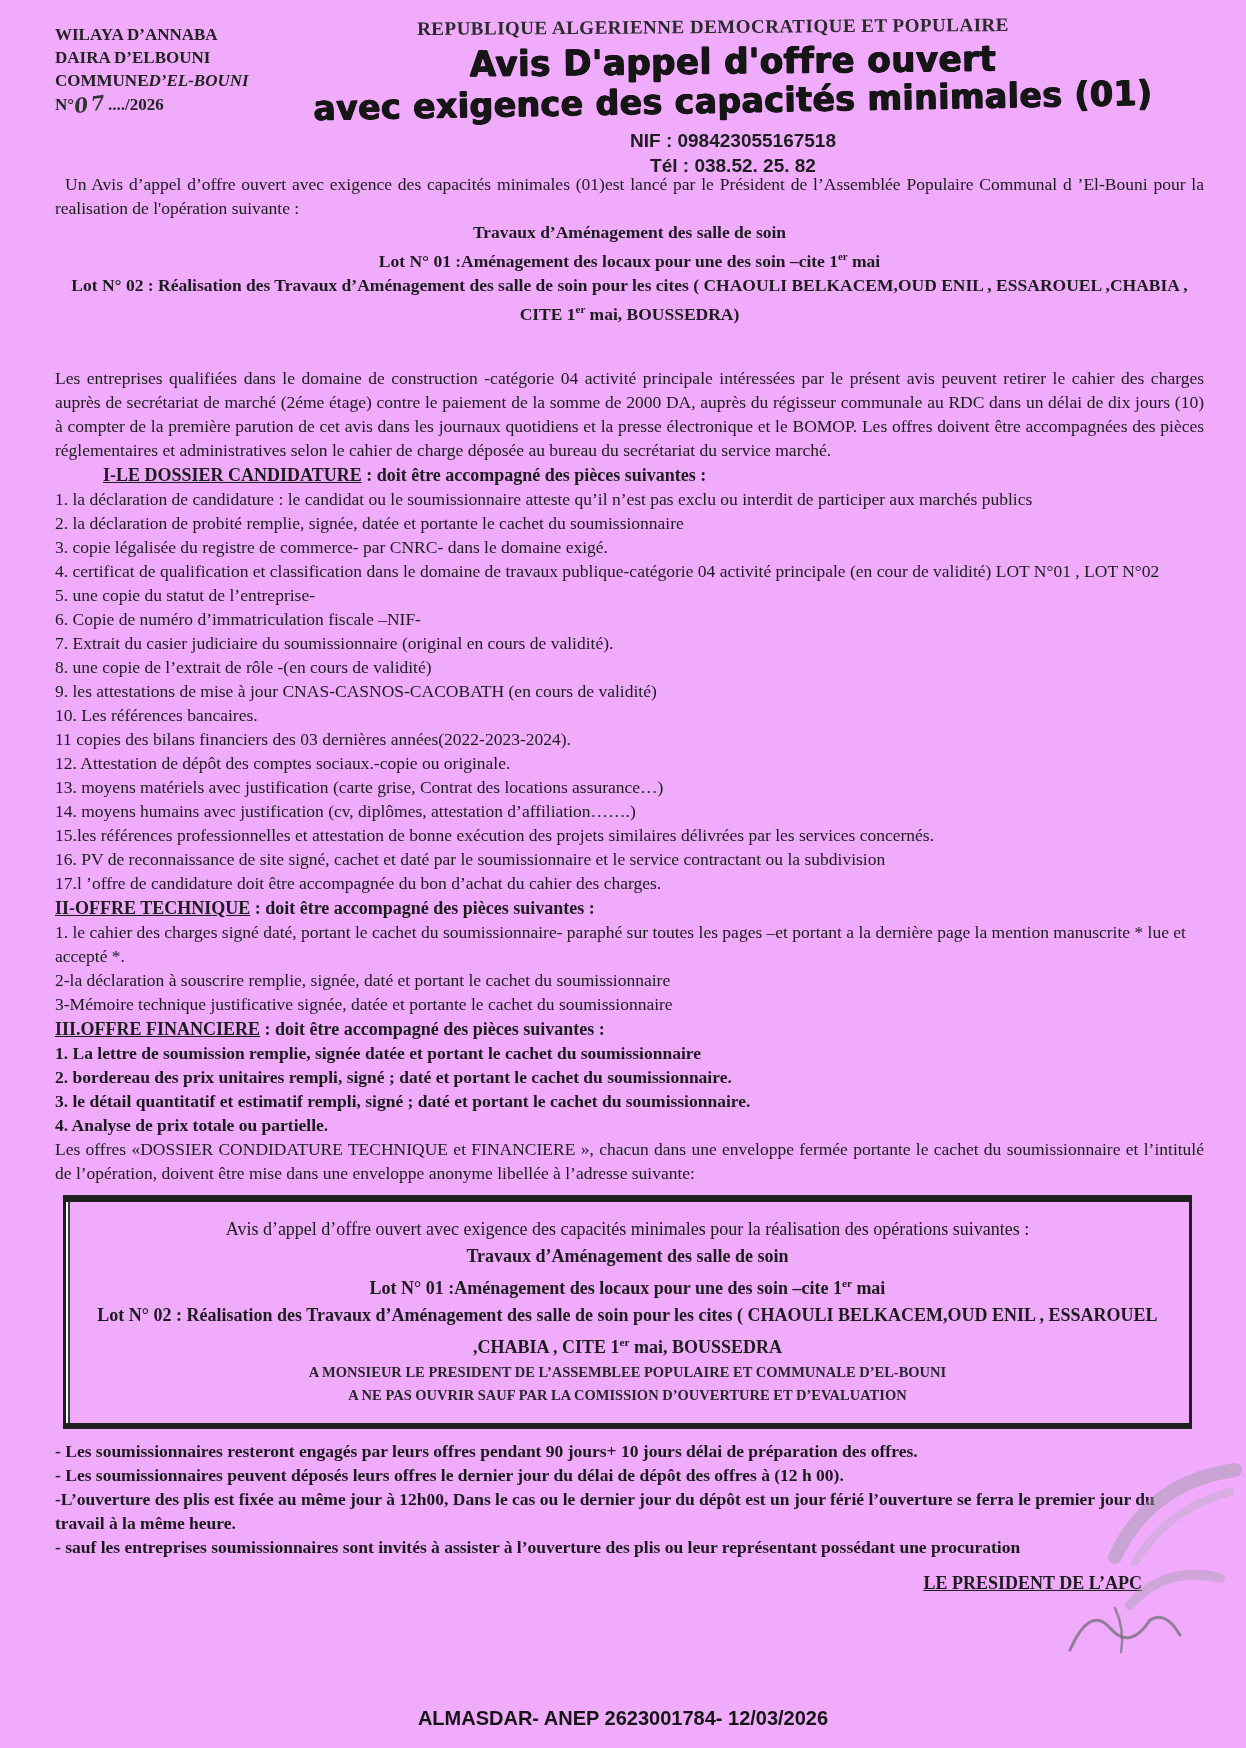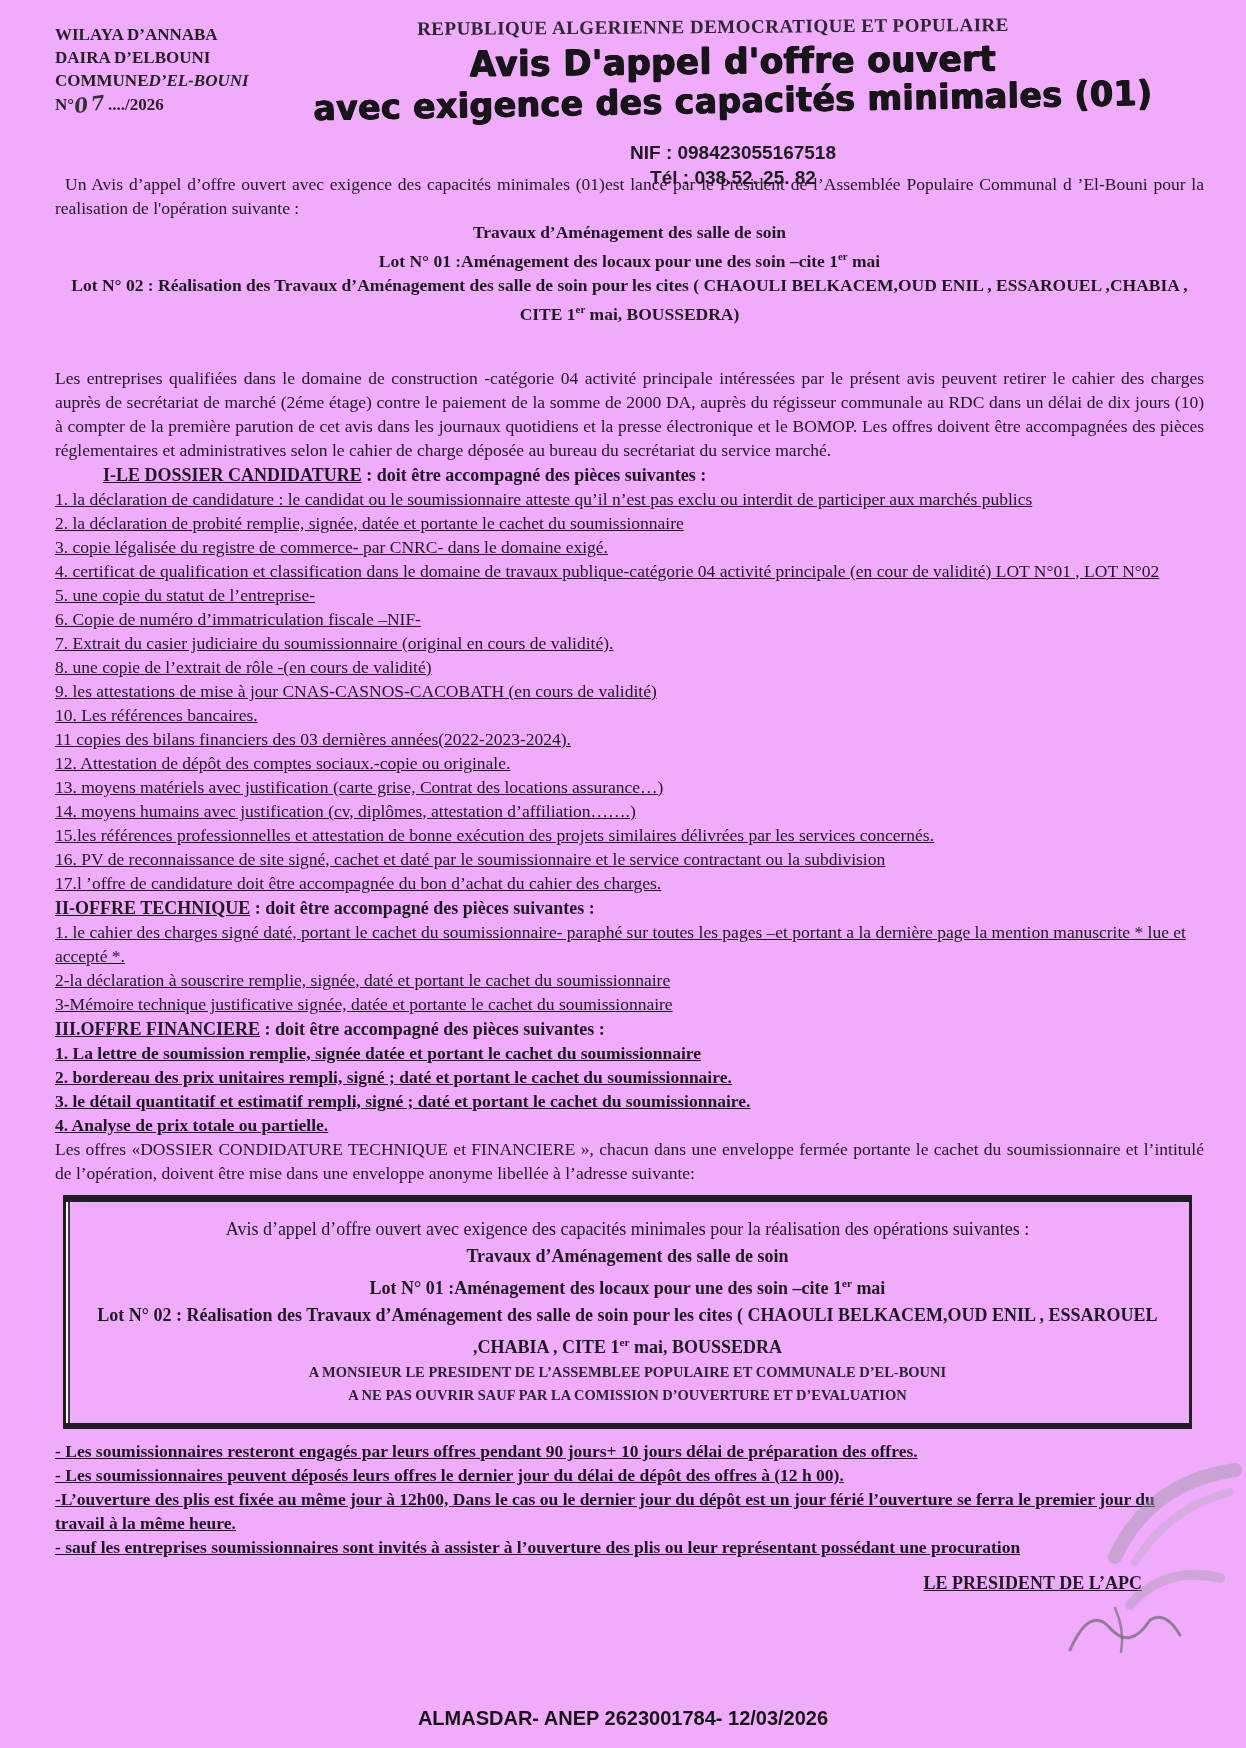--- a/index.html
+++ b/index.html
@@ -27,31 +27,31 @@
     font-size:20px; letter-spacing:3px; transform:rotate(-8deg) translateY(1px); color:#333;
   }
   .title-block { position:absolute; left:250px; right:30px; top:42px; text-align:center; }
   .doc-title {
     font-family:"DejaVu Sans", sans-serif; font-weight:bold; font-size:34px;
     color:#161616; letter-spacing:.5px; line-height:38px;
     text-shadow:.7px 0 0 #161616, -.7px 0 0 #161616, 0 .5px 0 #161616;
     transform:scaleY(1.04) rotate(-.6deg);
   }
   .doc-title.t2 { font-size:33px; transform:scaleY(1.04) rotate(-1deg); margin-top:2px; }
-  .nif-tel { margin-top:20px; font-family:"Liberation Sans", sans-serif; font-weight:bold; font-size:19px; color:#1d1d1f; line-height:25px; }
+  .nif-tel { margin-top:8px; font-family:"Liberation Sans", sans-serif; font-weight:bold; font-size:19px; color:#1d1d1f; line-height:25px; }
 
   
   .para { font-size:17.5px; line-height:24px; text-align:justify; }
   .para.first-indent { text-indent:10px; }
   .opline { font-weight:bold; font-size:17.5px; line-height:24px; text-align:center; }
   sup { font-size:.62em; vertical-align:super; }
   .sec-head { font-size:18px; line-height:24px; margin-top:1px; }
   .sec-head .hd { font-weight:bold; text-decoration:underline; }
   .sec-head.indent { padding-left:48px; }
-  .item { font-size:17.5px; line-height:24px;text-decoration:underline; }
+  .item { font-size:17.5px; line-height:24px; }
   .fin .item, .cond .item { font-weight:bold; color:#1a1a1c; }
   .gap-s { height:10px; } .gap-l { height:40px; }
 
   
   .addr-box {
     margin:10px 12px 0 8px; border:3px solid #1f1f22;
     border-top:7px solid #1f1f22; border-bottom:6px solid #1f1f22;
     box-shadow:inset 2px 0 0 #fdfdfc, inset 4px 0 0 #3a3a3e;
     padding:14px 18px 16px 18px; text-align:center;
   }

